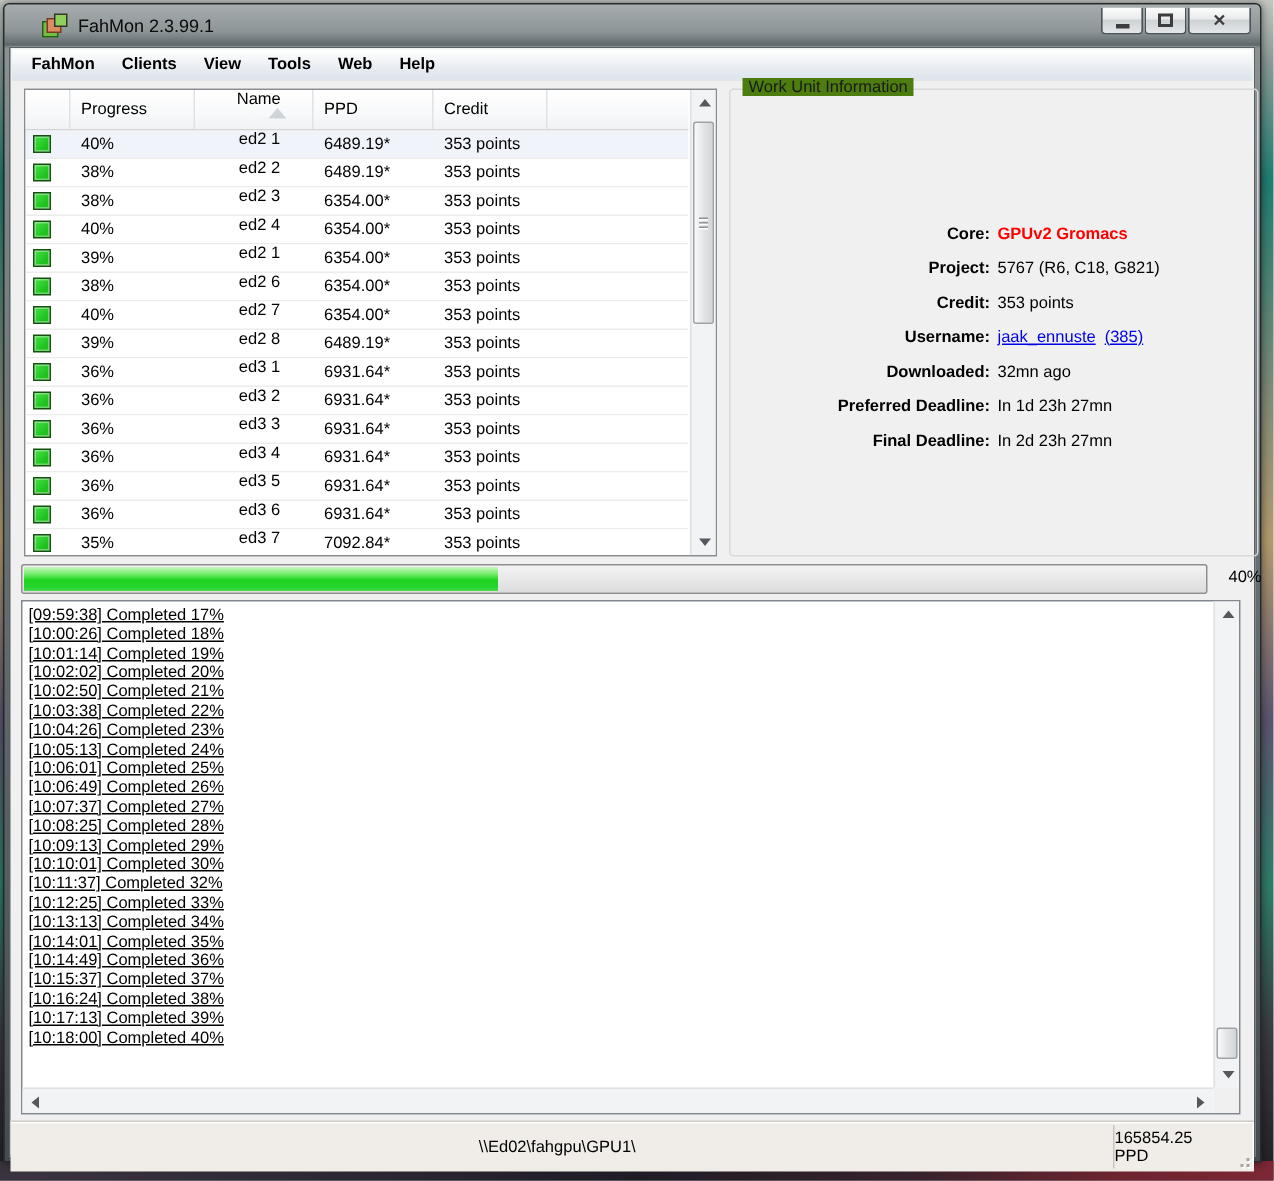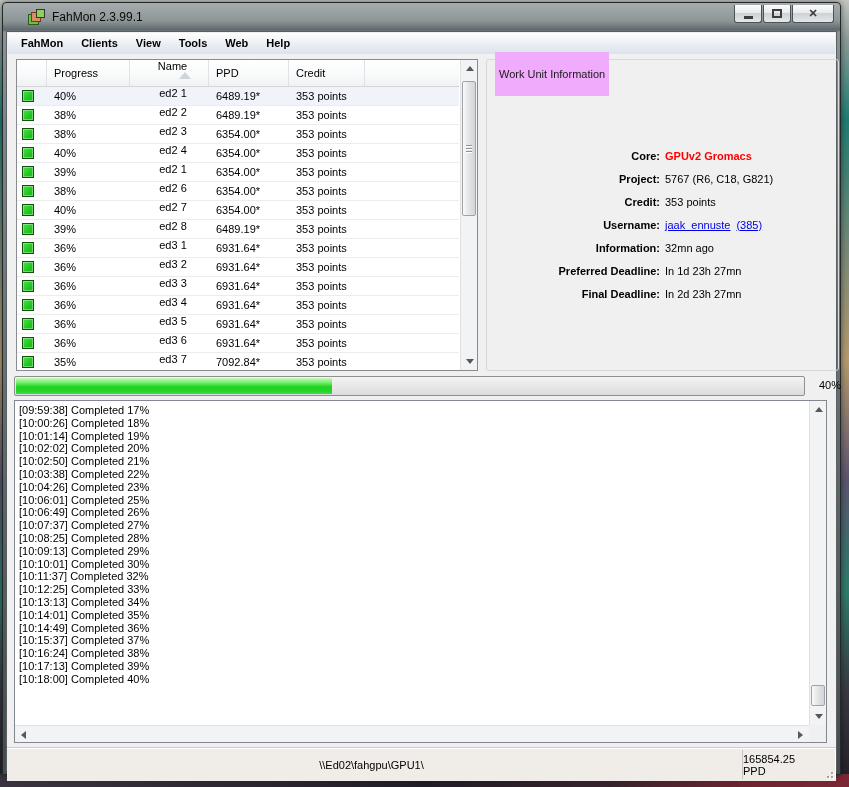--- a/index.html
+++ b/index.html
@@ -112,21 +112,21 @@
   }
   .thumb-grip { position: absolute; left: 3px; right: 3px; top: 50%; margin-top: -4px; }
   .thumb-grip i { display: block; height: 1px; background: #8f9396; margin-bottom: 2px; box-shadow: 0 1px 0 #fff; }
 
   
   .groupbox {
     position: absolute; left: 479px; top: 27px; width: 353px; height: 312px;
     border: 1px solid #d9d9d9; border-radius: 3px;
   }
   .group-legend {
-    position: absolute; top: -8px; left: 8px; background: #f0abfc; padding: 16px 4px; color: #1a1a1a;
+    position: absolute; top: -8px; left: 8px; background: #4d7c0f; padding: 0 4px; color: #1a1a1a;
   }
   .wu-fields { position: absolute; left: 0; right: 0; top: 84px; }
   .wu-row { display: flex; height: 23px; align-items: center; }
   .wu-label { width: 173px; text-align: right; font-weight: bold; }
   .wu-value { margin-left: 5px; }
   .wu-red { color: #f00; font-weight: bold; }
   .wu-link { color: #0000e6; text-decoration: underline; margin-right: 6px; }
 
   
   .gauge {
@@ -138,21 +138,21 @@
     position: absolute; left: 1px; top: 1px; bottom: 1px; width: 40%;
     background: linear-gradient(180deg, #c9f6c0 0%, #79ee6f 28%, #1ed31e 55%, #27d42e 85%, #49da4f 100%);
   }
   .gauge-label { position: absolute; left: 801px; top: 347px; width: 33px; text-align: right; }
 
   
   .logbox {
     position: absolute; left: 7px; top: 368px; width: 813px; height: 343px;
     background: #fff; border: 1px solid #828790;
   }
-  .log-content { position: absolute; left: 0; right: 18px; top: 0; bottom: 18px; overflow: hidden; padding: 3px 0 0 4px; }
+  .log-content { position: absolute; left: 0; right: 18px; top: 0; bottom: 18px; overflow: hidden; padding: 3px 0 0 4px; text-decoration: underline; }
   .log-line { line-height: 12.8px; white-space: pre; }
   .log-vscroll { position: absolute; right: 0; top: 0; bottom: 17px; width: 17px; background: #f2f3f4; border-left: 1px solid #e0e0e0; }
   .log-hscroll { position: absolute; left: 0; right: 17px; bottom: 0; height: 17px; background: #f2f3f4; border-top: 1px solid #e0e0e0; }
   .sb-btn-h { position: absolute; top: 0; width: 17px; height: 17px; display: flex; align-items: center; justify-content: center; }
   .sb-left { left: 0; } .sb-right { right: 0; }
   .sb-corner { position: absolute; right: 0; bottom: 0; width: 17px; height: 17px; background: #f0f0f0; }
 
   
   .statusbar {
     position: absolute; left: 0; right: 0; top: 715px; height: 34px;
@@ -407,21 +407,21 @@
           <span class="wu-label">Credit:</span>
           <span class="wu-value">353 points</span>
         </div>
         <div class="wu-row">
           <span class="wu-label">Username:</span>
           <span class="wu-value">
             <a class="wu-link">jaak_ennuste</a><a class="wu-link">(385)</a>
           </span>
         </div>
         <div class="wu-row">
-          <span class="wu-label">Information:</span>
+          <span class="wu-label">Downloaded:</span>
           <span class="wu-value">32mn ago</span>
         </div>
         <div class="wu-row">
           <span class="wu-label">Preferred Deadline:</span>
           <span class="wu-value">In 1d 23h 27mn</span>
         </div>
         <div class="wu-row">
           <span class="wu-label">Final Deadline:</span>
           <span class="wu-value">In 2d 23h 27mn</span>
         </div>
@@ -435,20 +435,21 @@
 
     <div class="logbox">
       <div class="log-content">
           <div class="log-line">[09:59:38] Completed 17%</div>
           <div class="log-line">[10:00:26] Completed 18%</div>
           <div class="log-line">[10:01:14] Completed 19%</div>
           <div class="log-line">[10:02:02] Completed 20%</div>
           <div class="log-line">[10:02:50] Completed 21%</div>
           <div class="log-line">[10:03:38] Completed 22%</div>
           <div class="log-line">[10:04:26] Completed 23%</div>
+          <div class="log-line">[10:05:13] Completed 24%</div>
           <div class="log-line">[10:06:01] Completed 25%</div>
           <div class="log-line">[10:06:49] Completed 26%</div>
           <div class="log-line">[10:07:37] Completed 27%</div>
           <div class="log-line">[10:08:25] Completed 28%</div>
           <div class="log-line">[10:09:13] Completed 29%</div>
           <div class="log-line">[10:10:01] Completed 30%</div>
           <div class="log-line">[10:11:37] Completed 32%</div>
           <div class="log-line">[10:12:25] Completed 33%</div>
           <div class="log-line">[10:13:13] Completed 34%</div>
           <div class="log-line">[10:14:01] Completed 35%</div>

